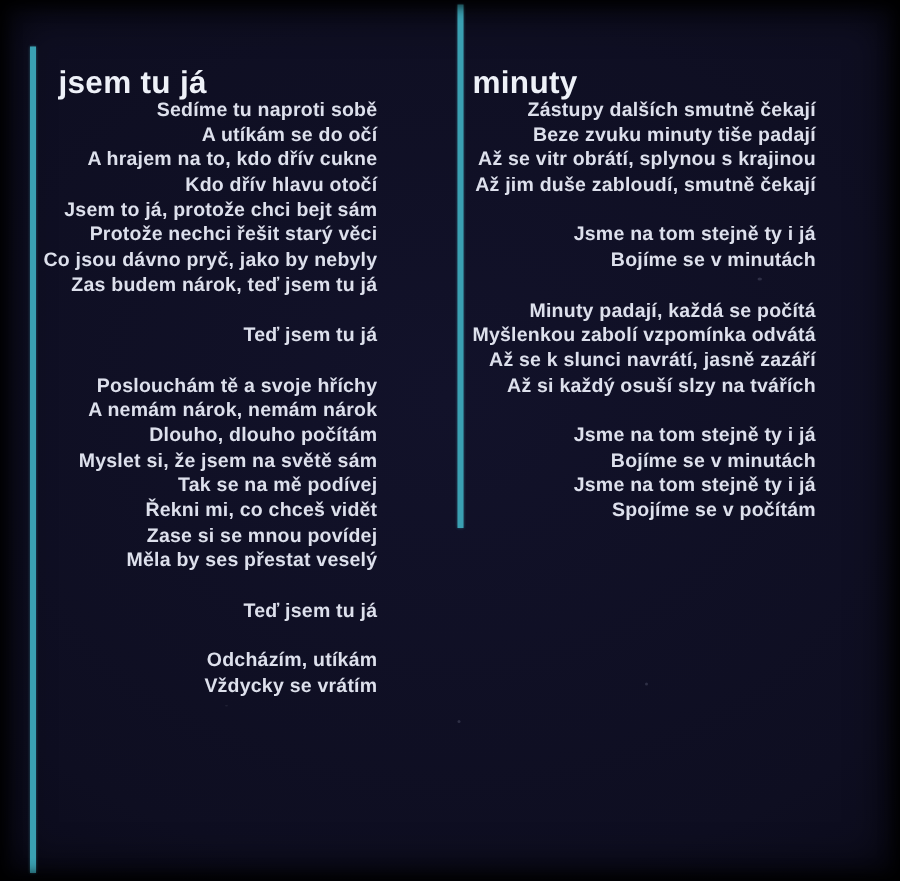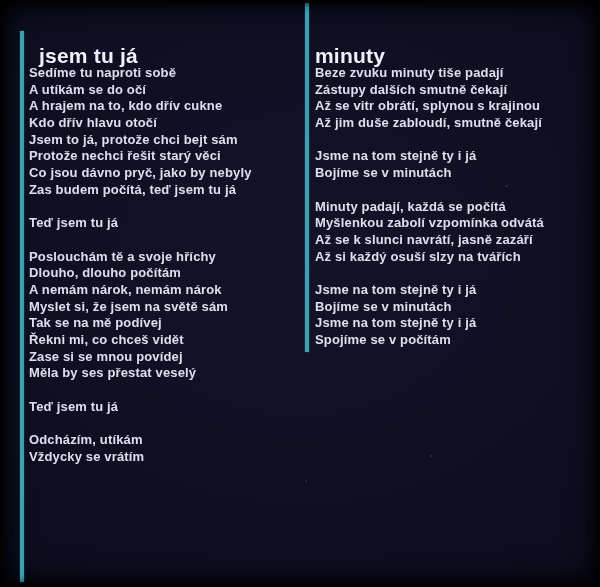--- a/index.html
+++ b/index.html
@@ -50,21 +50,21 @@
     color: var(--text-color, #dde0ec);
     font-size: 13px;
     font-weight: 700;
     letter-spacing: 0.15px;
     line-height: 16.7px;
     white-space: nowrap;
   }
   #lyrics-left  { left: 29px;  top: 65px; }
   #lyrics-right { left: 315px; top: 65px; }
 
-  .lyric-line { height: 16.7px; }
+  .lyric-line { height: 16.7px; text-align: right; }
   .stanza-gap { height: 16.7px; }
 
   
   .dust {
     position: absolute;
     border-radius: 50%;
     background: rgba(190,195,220,0.18);
     pointer-events: none;
   }
   .d1 { left: 505px; top: 185px; width: 3px; height: 2px; }
@@ -85,42 +85,42 @@
   <h1 id="title-right" class="song-title">minuty</h1>
 
   <div id="lyrics-left" class="lyrics-block">
       <div class="lyric-line">Sedíme tu naproti sobě</div>
       <div class="lyric-line">A utíkám se do očí</div>
       <div class="lyric-line">A hrajem na to, kdo dřív cukne</div>
       <div class="lyric-line">Kdo dřív hlavu otočí</div>
       <div class="lyric-line">Jsem to já, protože chci bejt sám</div>
       <div class="lyric-line">Protože nechci řešit starý věci</div>
       <div class="lyric-line">Co jsou dávno pryč, jako by nebyly</div>
-      <div class="lyric-line">Zas budem počítá, teď jsem tu já</div>
+      <div class="lyric-line">Zas budem nárok, teď jsem tu já</div>
       <div class="stanza-gap"></div>
       <div class="lyric-line">Teď jsem tu já</div>
       <div class="stanza-gap"></div>
       <div class="lyric-line">Poslouchám tě a svoje hříchy</div>
+      <div class="lyric-line">A nemám nárok, nemám nárok</div>
       <div class="lyric-line">Dlouho, dlouho počítám</div>
-      <div class="lyric-line">A nemám nárok, nemám nárok</div>
       <div class="lyric-line">Myslet si, že jsem na světě sám</div>
       <div class="lyric-line">Tak se na mě podívej</div>
       <div class="lyric-line">Řekni mi, co chceš vidět</div>
       <div class="lyric-line">Zase si se mnou povídej</div>
       <div class="lyric-line">Měla by ses přestat veselý</div>
       <div class="stanza-gap"></div>
       <div class="lyric-line">Teď jsem tu já</div>
       <div class="stanza-gap"></div>
       <div class="lyric-line">Odcházím, utíkám</div>
       <div class="lyric-line">Vždycky se vrátím</div>
     </div>
 
   <div id="lyrics-right" class="lyrics-block">
+      <div class="lyric-line">Zástupy dalších smutně čekají</div>
       <div class="lyric-line">Beze zvuku minuty tiše padají</div>
-      <div class="lyric-line">Zástupy dalších smutně čekají</div>
       <div class="lyric-line">Až se vitr obrátí, splynou s krajinou</div>
       <div class="lyric-line">Až jim duše zabloudí, smutně čekají</div>
       <div class="stanza-gap"></div>
       <div class="lyric-line">Jsme na tom stejně ty i já</div>
       <div class="lyric-line">Bojíme se v minutách</div>
       <div class="stanza-gap"></div>
       <div class="lyric-line">Minuty padají, každá se počítá</div>
       <div class="lyric-line">Myšlenkou zabolí vzpomínka odvátá</div>
       <div class="lyric-line">Až se k slunci navrátí, jasně zazáří</div>
       <div class="lyric-line">Až si každý osuší slzy na tvářích</div>

